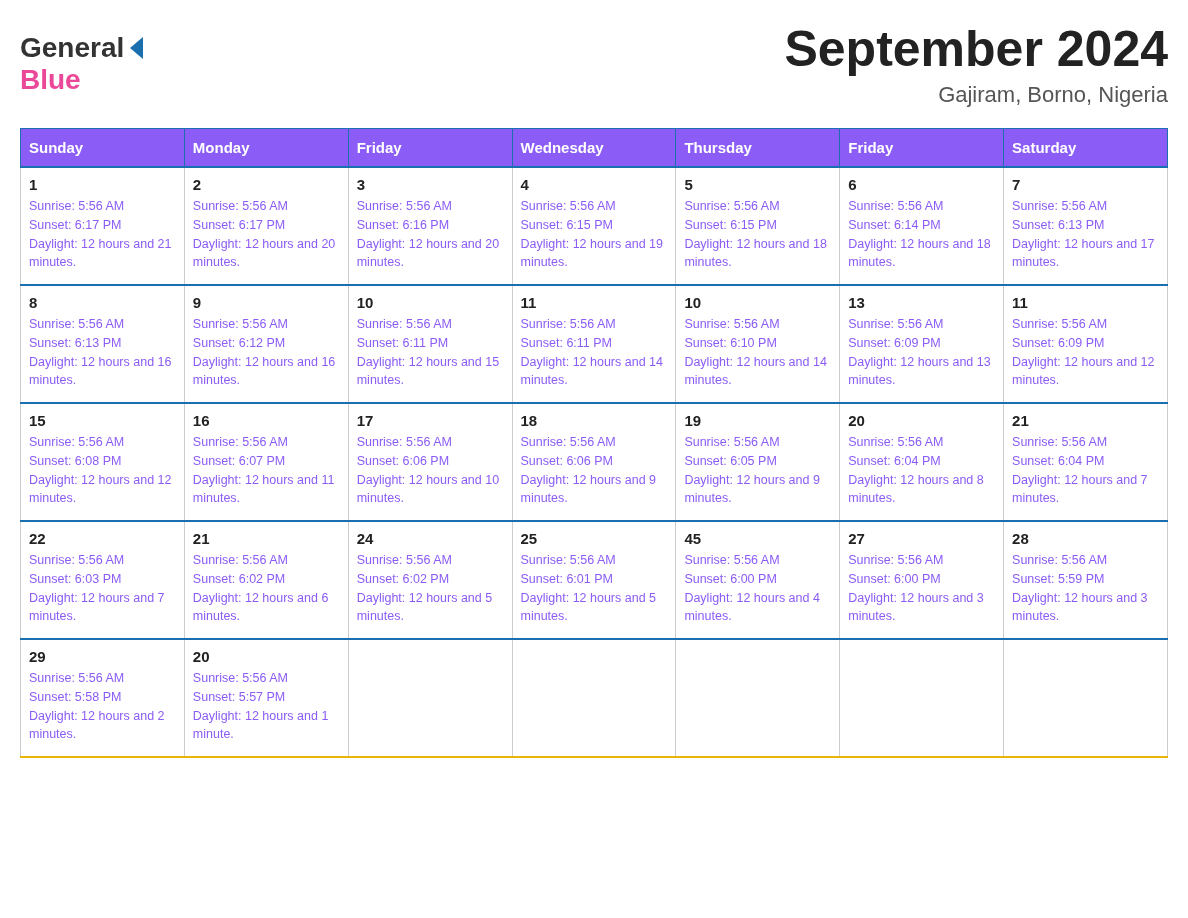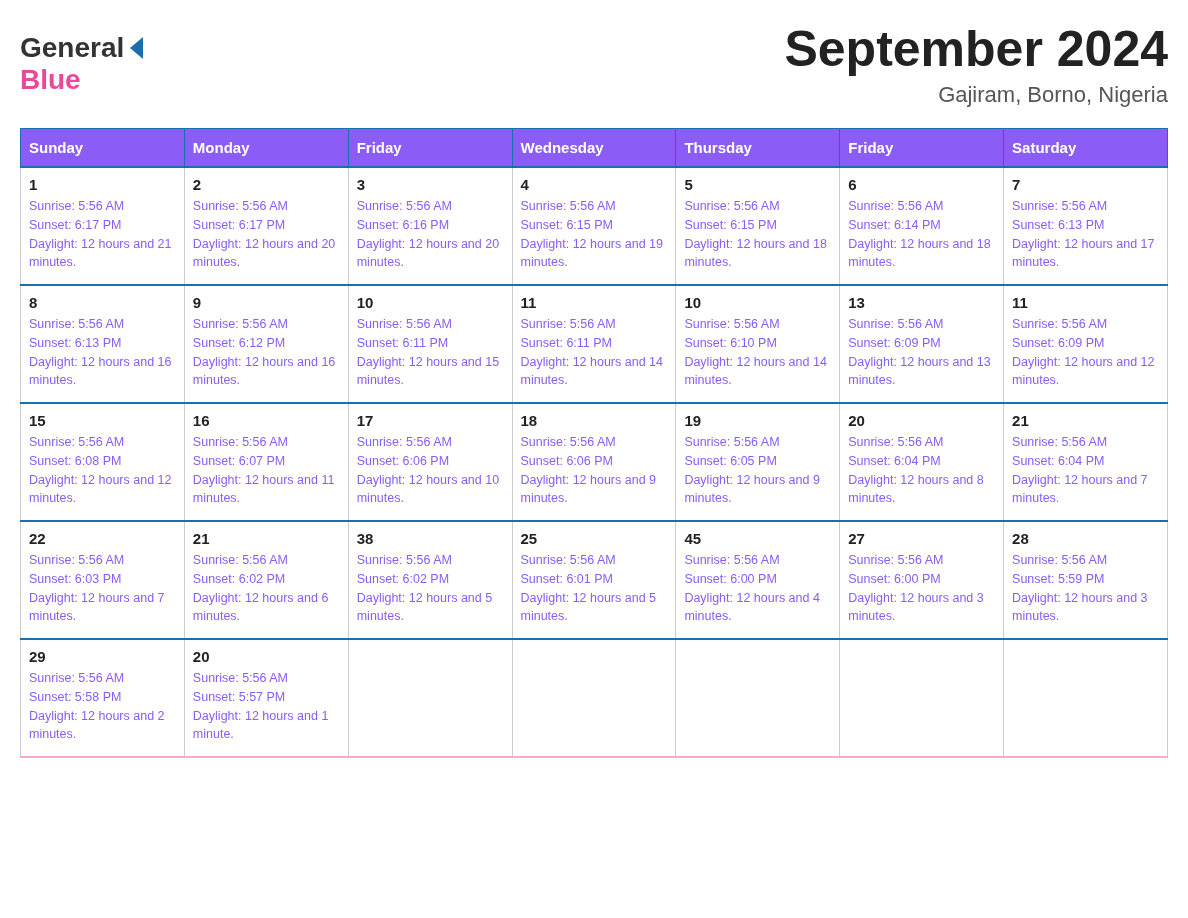--- a/index.html
+++ b/index.html
@@ -77,21 +77,21 @@
     }
     .day-info {
       font-size: 12.5px;
       color: #8b5cf6;
       line-height: 1.5;
     }
     tbody tr td:empty {
       border-top: 2px solid #1a6faf;
     }
     .last-row td {
-      border-bottom: 2px solid #f9a8d4;
+      border-bottom: 2px solid #eab308;
     }
   </style>
 </head>
 <body>
 
 <div class="header">
   <div class="logo">
     <div style="display:flex; align-items:center;">
       <span class="logo-general">General</span>
       <div style="margin-left:4px; display:flex; flex-direction:column; justify-content:center;">
@@ -213,21 +213,21 @@
       <tr>
         <td>
           <div class="day-number">22</div>
           <div class="day-info">Sunrise: 5:56 AM<br>Sunset: 6:03 PM<br>Daylight: 12 hours and 7 minutes.</div>
         </td>
         <td>
           <div class="day-number">21</div>
           <div class="day-info">Sunrise: 5:56 AM<br>Sunset: 6:02 PM<br>Daylight: 12 hours and 6 minutes.</div>
         </td>
         <td>
-          <div class="day-number">38</div>
+          <div class="day-number">24</div>
           <div class="day-info">Sunrise: 5:56 AM<br>Sunset: 6:02 PM<br>Daylight: 12 hours and 5 minutes.</div>
         </td>
         <td>
           <div class="day-number">25</div>
           <div class="day-info">Sunrise: 5:56 AM<br>Sunset: 6:01 PM<br>Daylight: 12 hours and 5 minutes.</div>
         </td>
         <td>
           <div class="day-number">45</div>
           <div class="day-info">Sunrise: 5:56 AM<br>Sunset: 6:00 PM<br>Daylight: 12 hours and 4 minutes.</div>
         </td>

